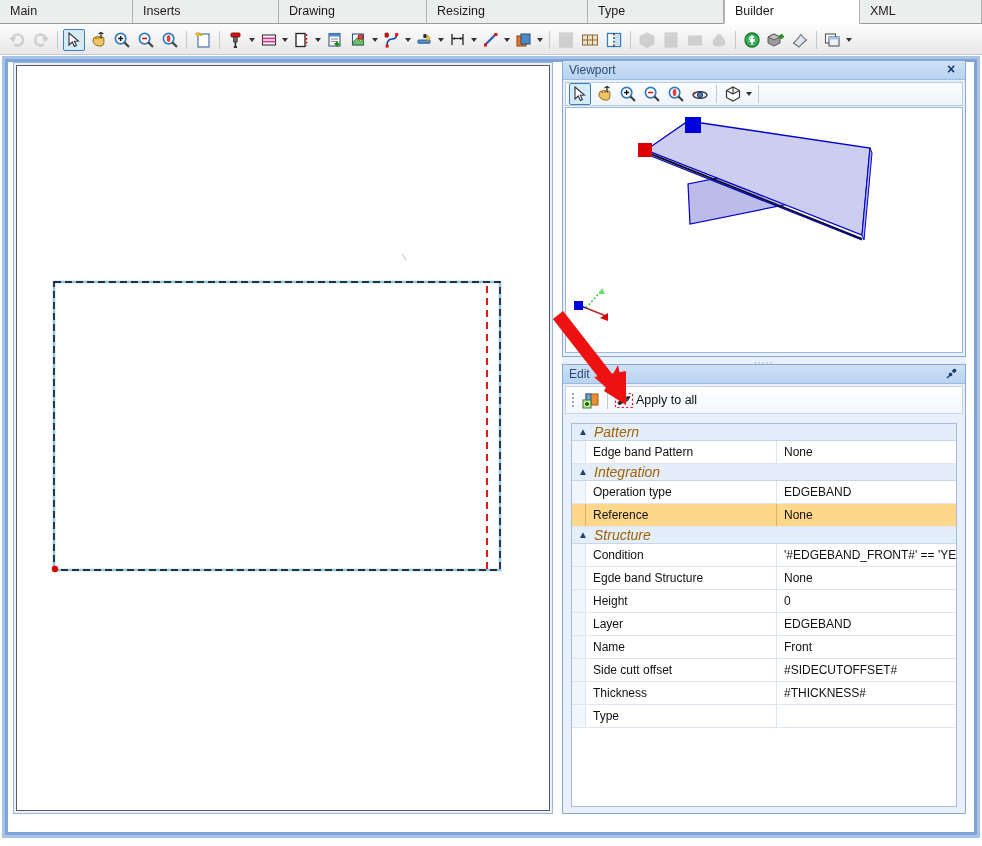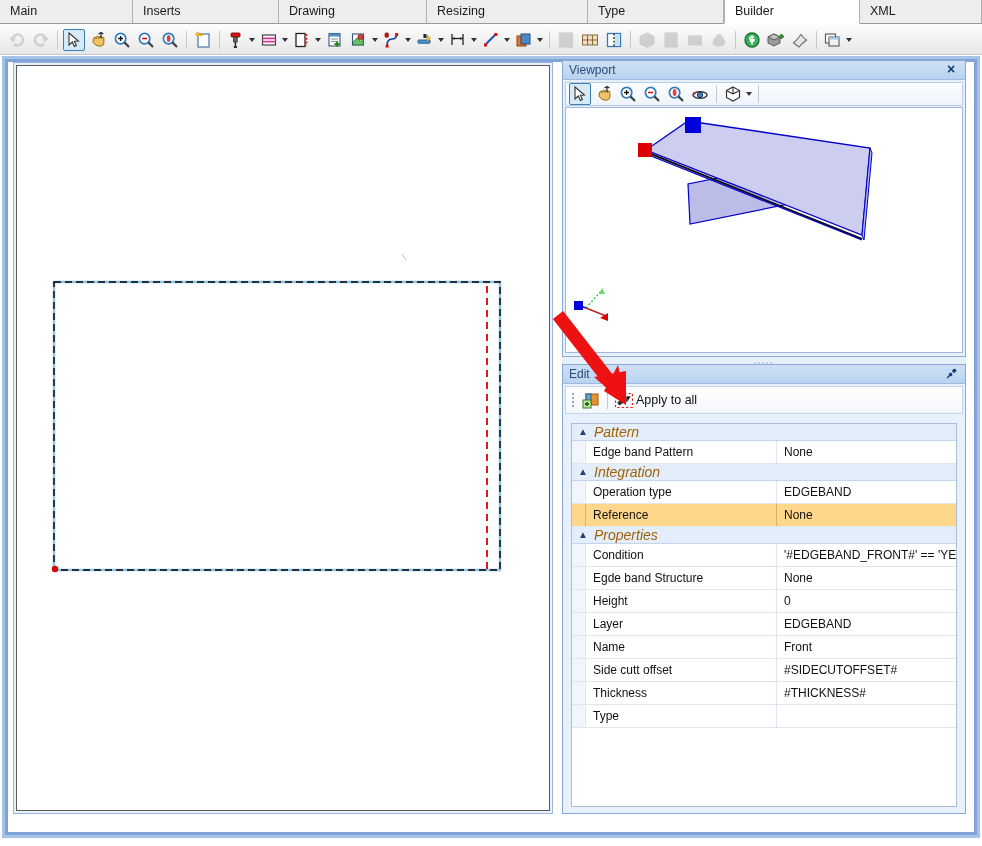--- a/index.html
+++ b/index.html
@@ -665,21 +665,21 @@
           <div class="prop-name">Operation type</div>
           <div class="prop-val">EDGEBAND</div>
         </div>
         <div class="prop-row sel">
           <div class="prop-indent"></div>
           <div class="prop-name">Reference</div>
           <div class="prop-val">None</div>
         </div>
         <div class="grp-row">
           <span class="grp-exp">▲</span>
-          <span class="grp-label">Properties</span>
+          <span class="grp-label">Structure</span>
         </div>
         <div class="prop-row">
           <div class="prop-indent"></div>
           <div class="prop-name">Condition</div>
           <div class="prop-val">'#EDGEBAND_FRONT#' == 'YES'</div>
         </div>
         <div class="prop-row">
           <div class="prop-indent"></div>
           <div class="prop-name">Egde band Structure</div>
           <div class="prop-val">None</div>

